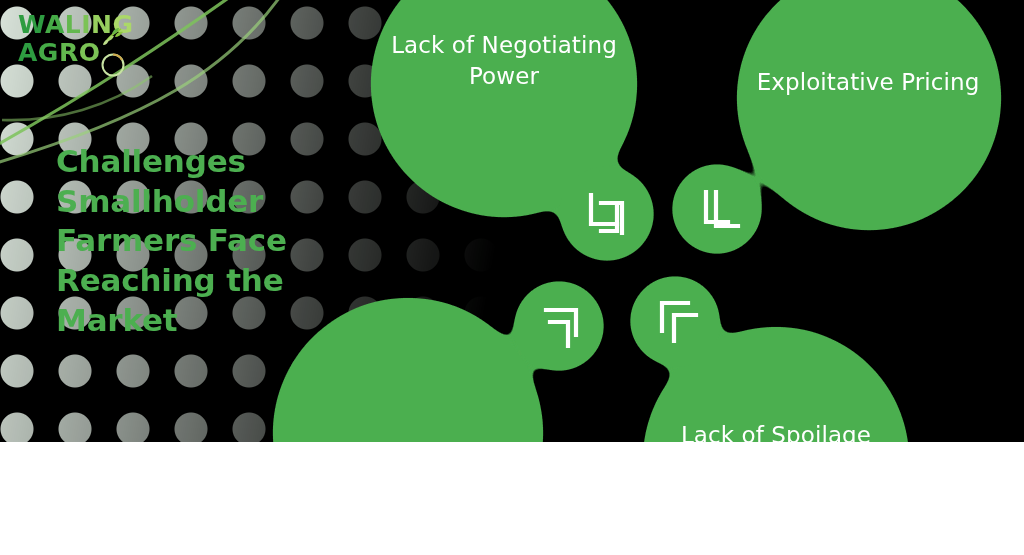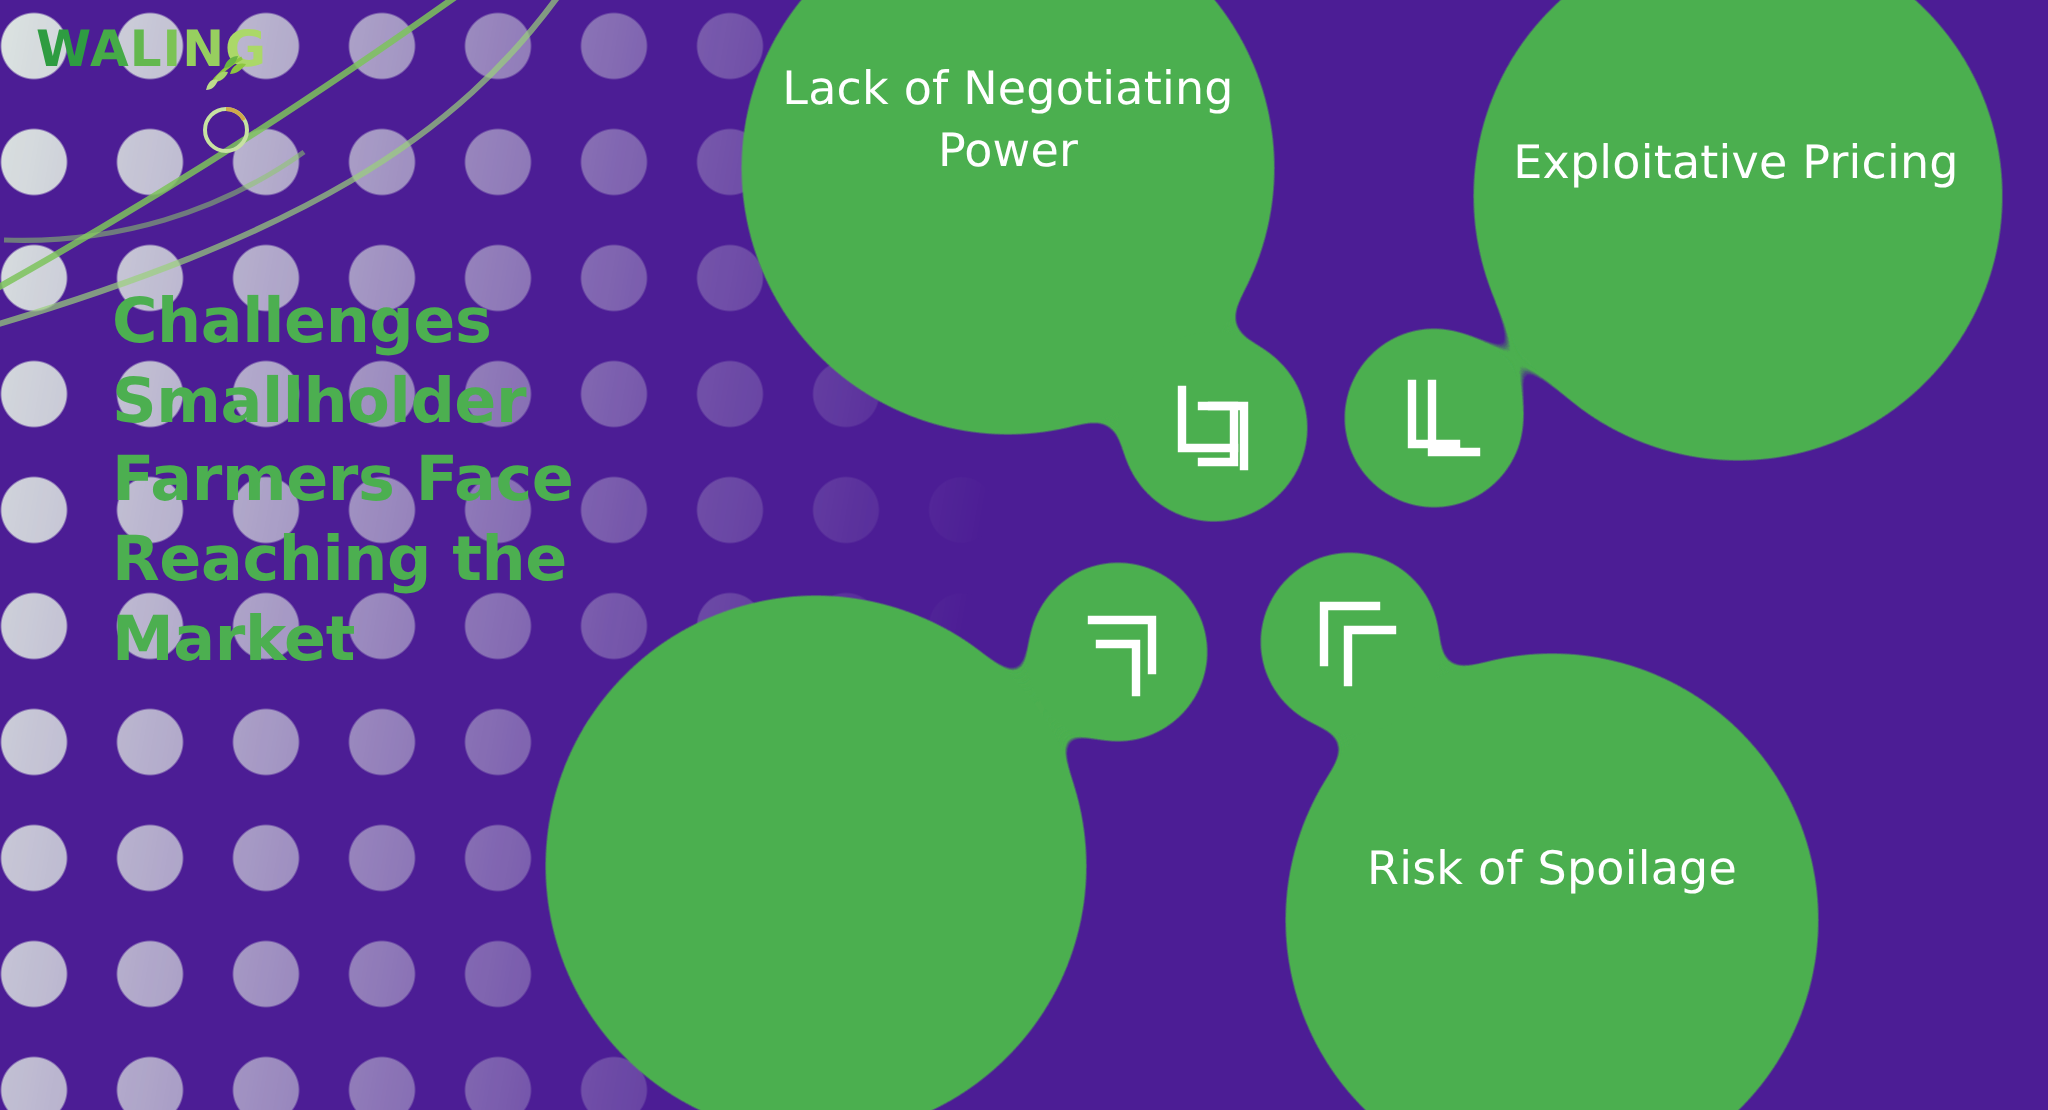--- a/index.html
+++ b/index.html
@@ -3,23 +3,23 @@
 <meta charset="utf-8">
 <style>
   html, body {
     margin: 0;
     padding: 0;
     background: #ffffff;
   }
   #stage {
     position: relative;
     width: 1024px;
-    height: 555px;
+    height: 442px;
     overflow: hidden;
-    background: #4c1d95;
+    background: #000000;
     font-family: "DejaVu Sans", sans-serif;
   }
 
   
   .bg-leaves {
     position: absolute;
     inset: 0;
     z-index: 0;
   }
   .bg-dots {
@@ -156,20 +156,23 @@
   <svg class="bg-swoosh" viewBox="0 0 420 220" aria-hidden="true">
     <path d="M248 -16 C170 40 92 92 -12 150" stroke="#7cc35a" stroke-width="3.2" fill="none" opacity="0.85"></path>
     <path d="M282 -6 C228 70 150 118 -14 166" stroke="#9ad07a" stroke-width="3" fill="none" opacity="0.7"></path>
     <path d="M2 120 C58 122 110 106 152 76" stroke="#8cc96a" stroke-width="2.6" fill="none" opacity="0.55"></path>
   </svg>
 
   <div class="logo">
     <span class="logo-line logo-line-1">
       <span class="logo-w1">W</span><span class="logo-w2">A</span><span class="logo-w3">L</span><span class="logo-w4">I</span><span class="logo-w5">N</span><span class="logo-w6">G</span>
     </span>
+    <span class="logo-line logo-line-2">
+      <span class="logo-w1">A</span><span class="logo-w2">G</span><span class="logo-w3">R</span><span class="logo-w4">O</span>
+    </span>
     <svg class="logo-leaf" viewBox="0 0 26 22" aria-hidden="true">
       <path d="M22 3 C16 6 10 11 5 18" stroke="#8dc63f" stroke-width="1.6" fill="none"></path>
       <path d="M20 2 C19 6 16 8 13 8 C14 4 17 2 20 2 Z" fill="#69b544"></path>
       <path d="M24 6 C22 9 19 11 16 11 C17 7 20 5 24 6 Z" fill="#8dc63f"></path>
       <path d="M15 10 C14 13 11 15 8 15 C9 11 12 9 15 10 Z" fill="#a6d36a"></path>
       <path d="M10 14 C9 17 7 19 4 19 C5 15 7 13 10 14 Z" fill="#bedd8c"></path>
     </svg>
     <svg class="logo-ring" viewBox="0 0 26 26" aria-hidden="true">
       <circle cx="13" cy="13" r="10.5" stroke="#c7e2a2" stroke-width="2" fill="none"></circle>
       <path d="M13 2.5 A10.5 10.5 0 0 1 22 8" stroke="#cfa84a" stroke-width="2" fill="none"></path>
@@ -221,15 +224,15 @@
       <path d="M550 322 L568 322 L568 346"></path>
     </g>
     <g fill="none" stroke="#ffffff" stroke-width="4.2" stroke-linecap="square">
       <path d="M688 303 L662 303 L662 331"></path>
       <path d="M696 315 L674 315 L674 341"></path>
     </g>
   </svg>
 
   <div class="bubble-label lbl-neg">Lack of Negotiating Power</div>
   <div class="bubble-label lbl-exp">Exploitative Pricing</div>
-  <div class="bubble-label lbl-ris">Risk of Spoilage</div>
+  <div class="bubble-label lbl-ris">Lack of Spoilage</div>
 
 </div>
 
 </body></html>

